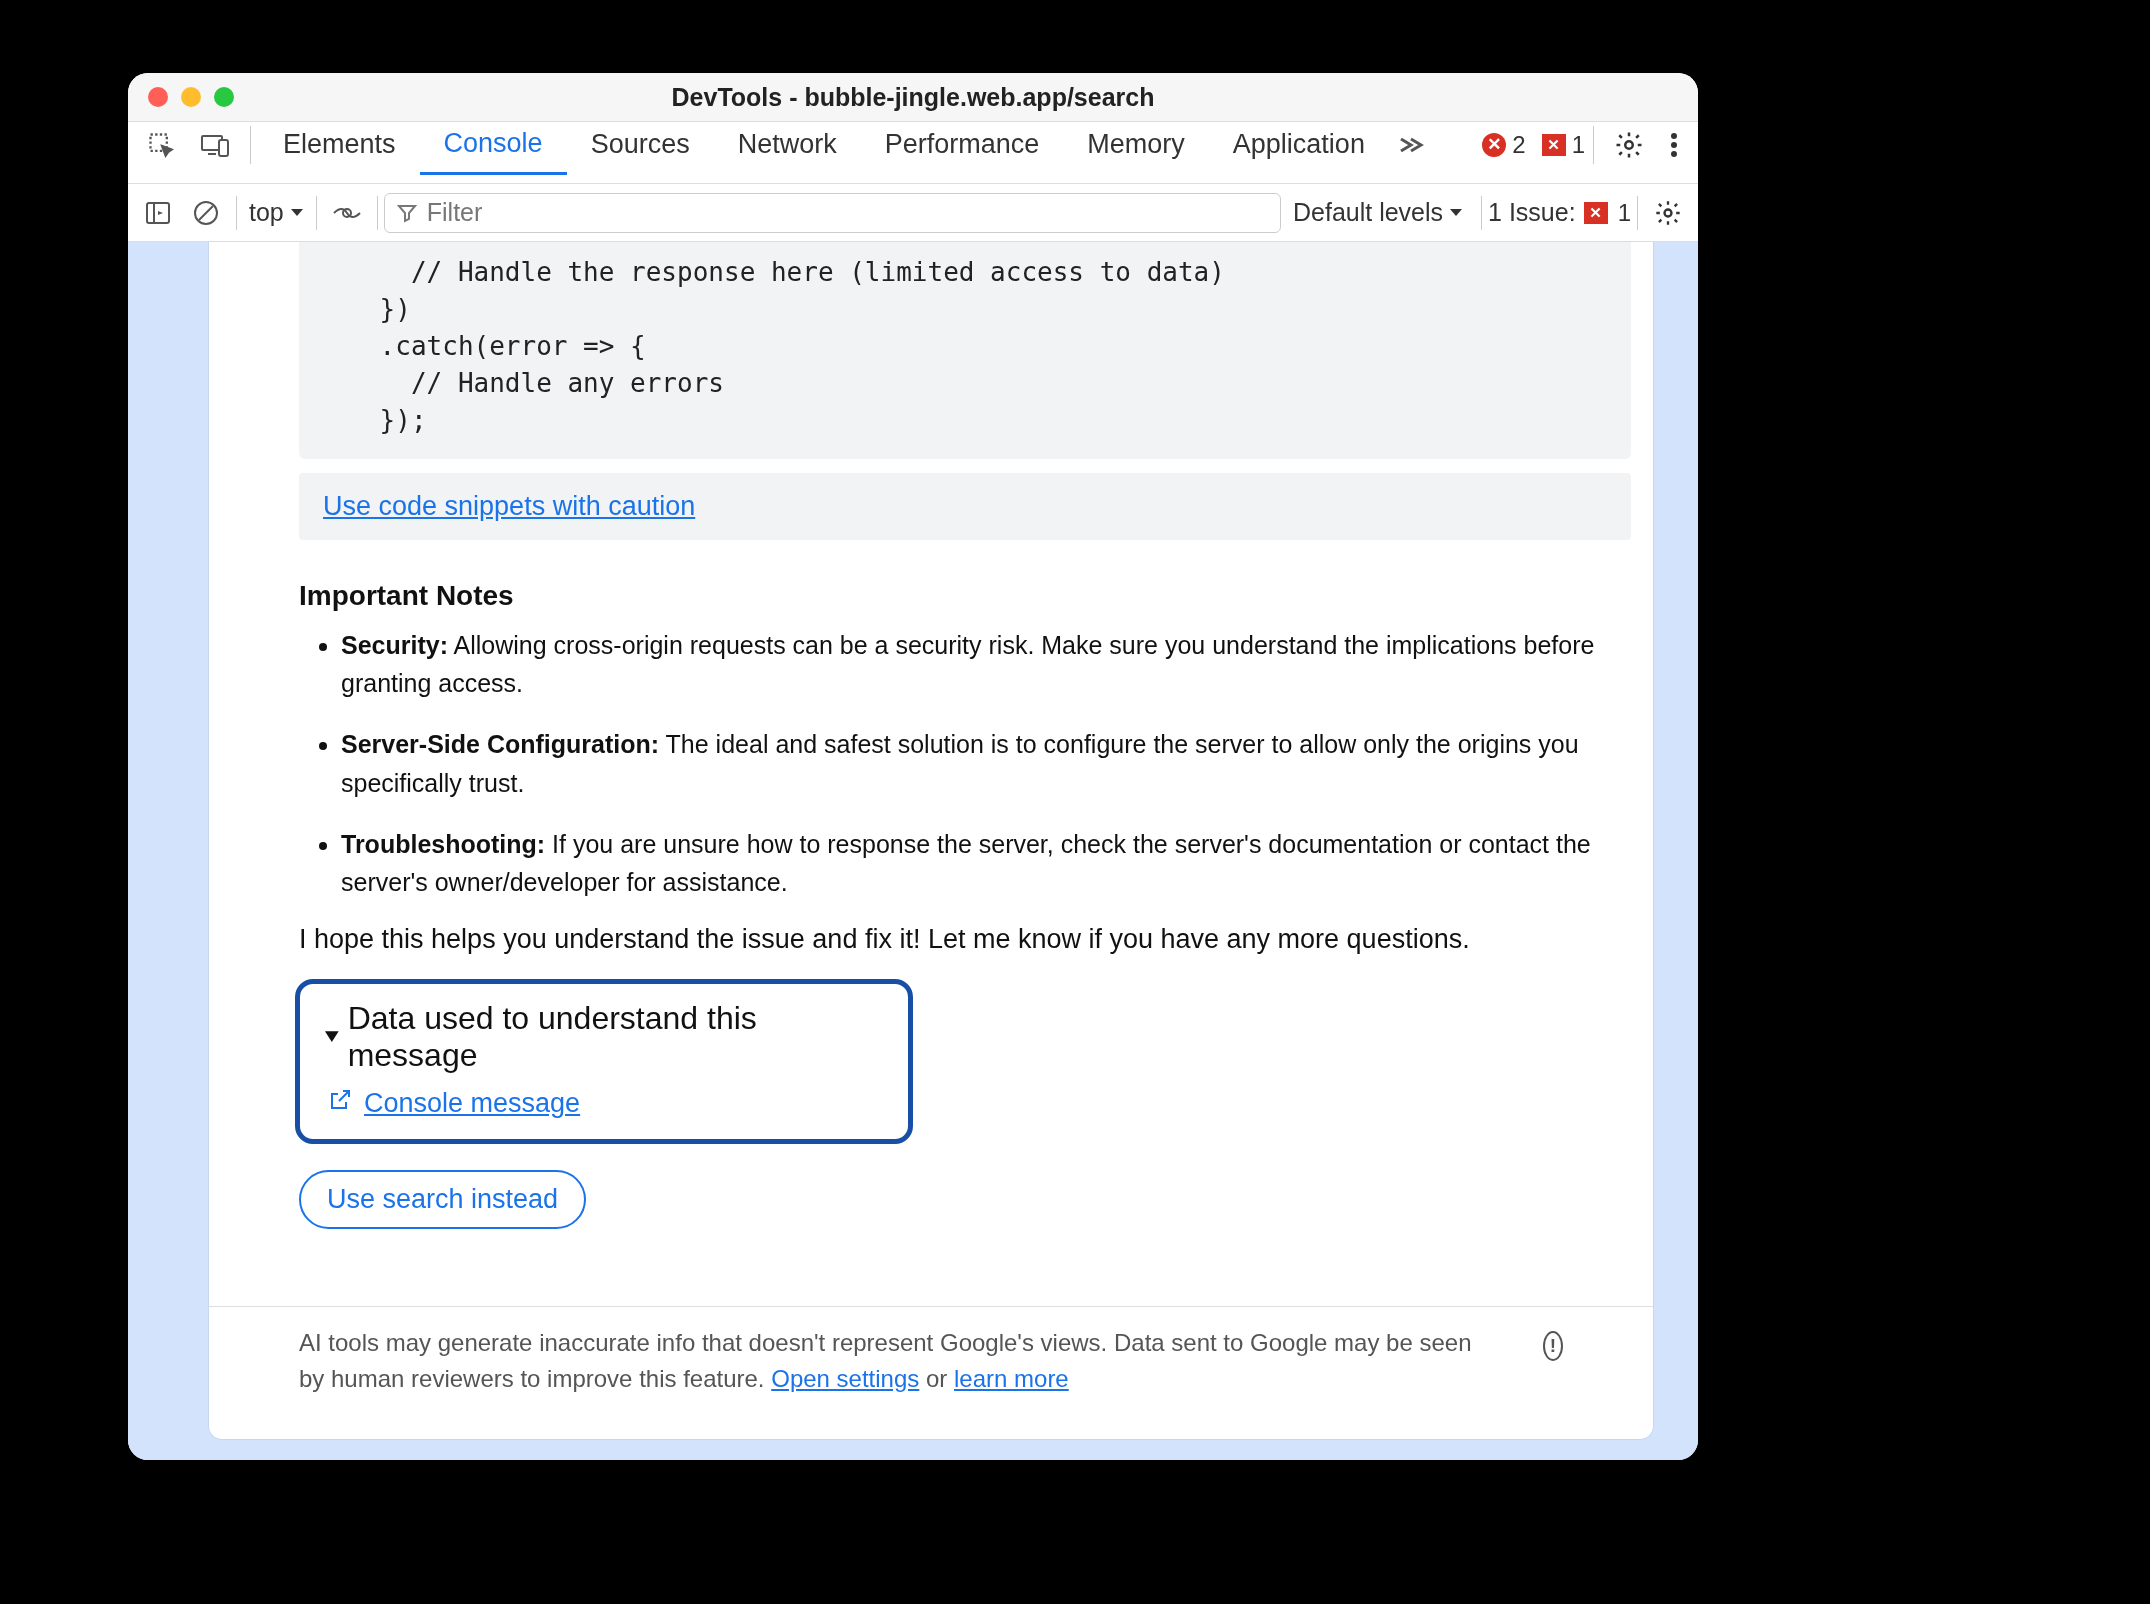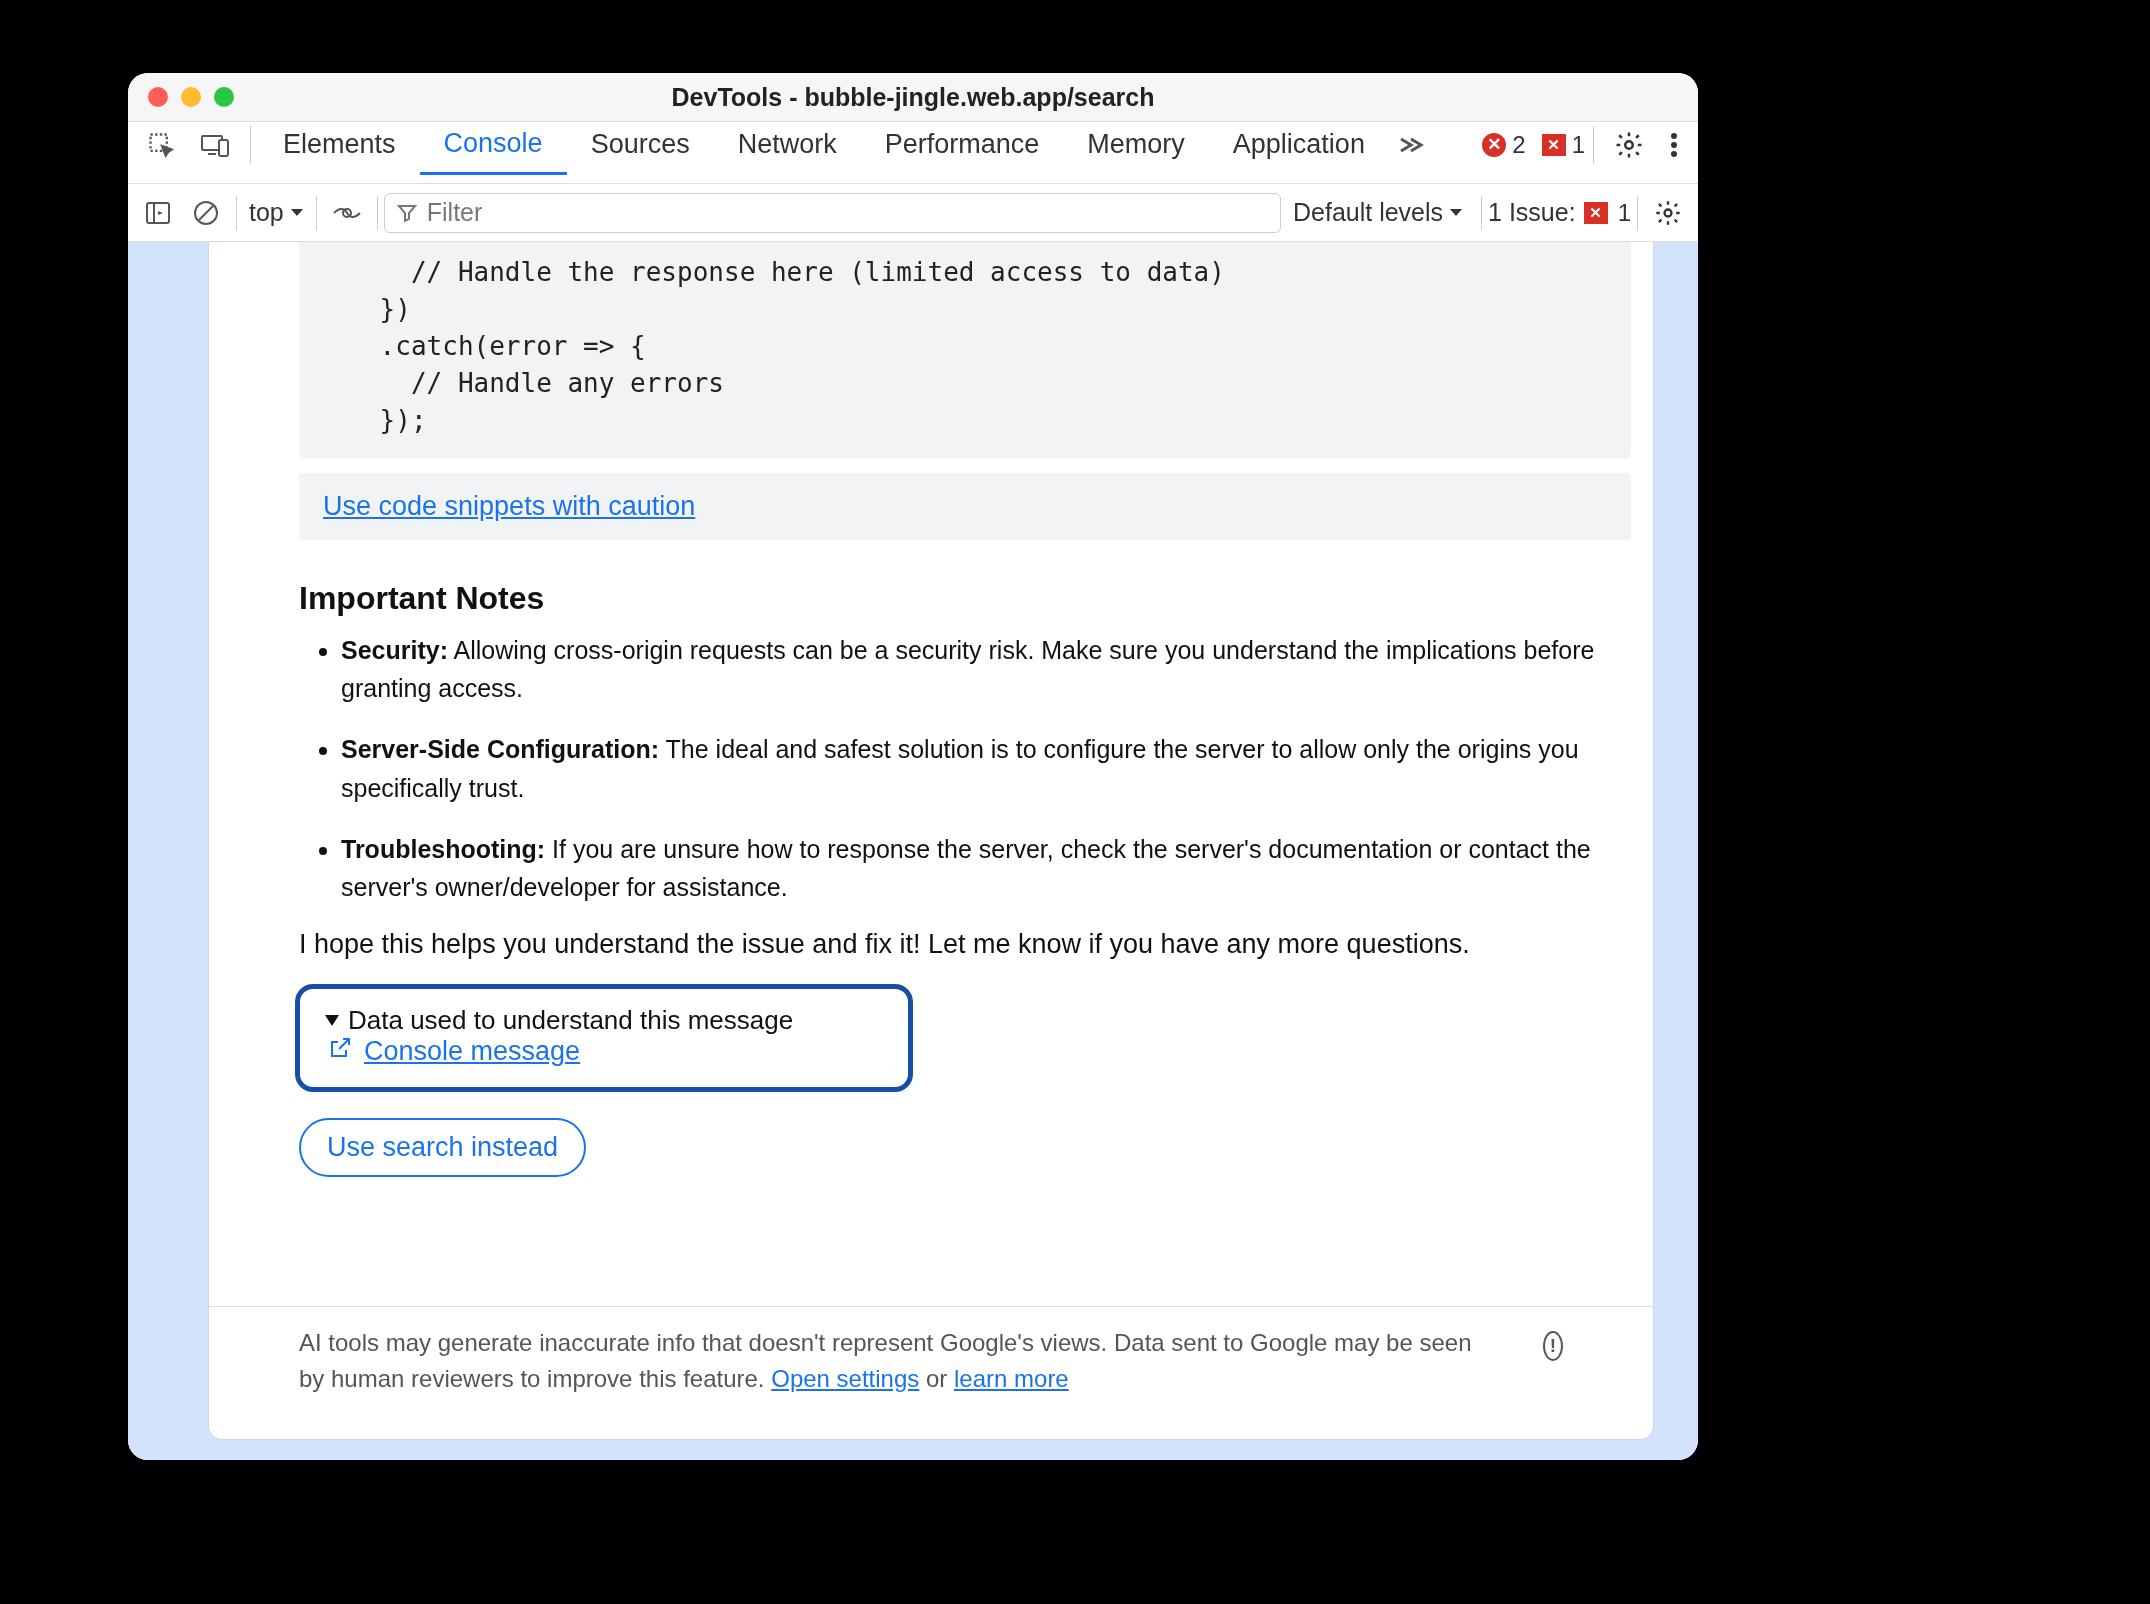--- a/index.html
+++ b/index.html
@@ -121,36 +121,36 @@
     color:#222;
     border-radius: 0 0 6px 6px;
   }
   .caution {
     margin: 4px 22px 0 90px;
     background:#f1f3f4;
     padding: 18px 24px;
     border-radius: 4px;
   }
   .caution a { color:#1a73e8; text-decoration: underline; }
-  .notes-title { font-weight:700; font-size:32px; margin: 40px 0 14px 90px; color:#111; }
+  .notes-title { font-weight:700; font-size:28px; margin: 40px 0 14px 90px; color:#111; }
   ul.notes { margin: 0 40px 0 112px; padding-left: 20px; color:#111; line-height:1.55; font-size:25px;}
   ul.notes li { margin-bottom: 22px; }
   ul.notes b { font-weight:700; }
   .closing { margin: 10px 40px 0 90px; font-size:27px; color:#111; }
   .highlight-box {
     border: 5px solid #174ea6;
     border-radius: 18px;
     margin: 24px 0 20px 86px;
     width: 618px;
     padding: 16px 24px 20px 24px;
   }
   .disclosure {
     display:flex; align-items:center; gap:8px;
-    font-size:26px; color:#111;
-    margin-bottom: 0;
+    font-size:32px; color:#111;
+    margin-bottom: 14px;
   }
   .console-link {
     display:flex; gap:12px;
     color:#1a73e8; margin-left: 4px;
   }
   .console-link a { color:#1a73e8; text-decoration: underline; }
   .usebtn {
     display:inline-flex; align-items:center;
     border:2px solid #1a73e8; color:#1a73e8;
     border-radius: 999px;

